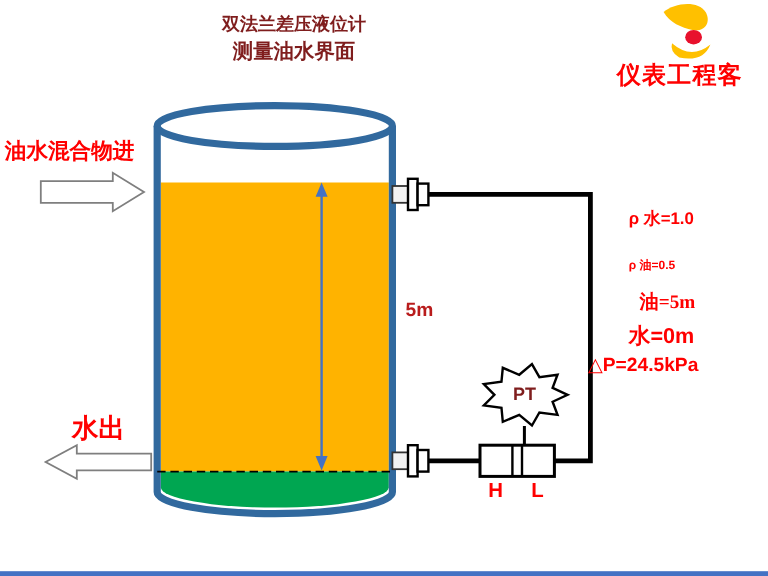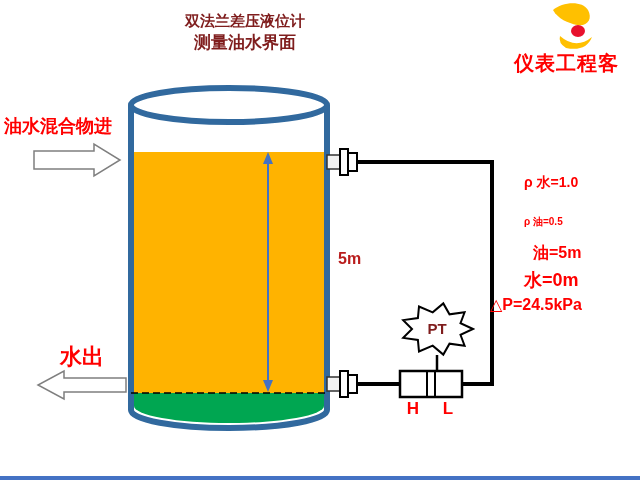--- a/index.html
+++ b/index.html
@@ -13,21 +13,21 @@
   .red    { color:#FF0000; }
   .black  { color:#7f1d1d; }
   .purple { color:#b91c1c; }
   #title1 { left:125px; top:12px;  width:240px; text-align:center; font-size:15px; }
   #title2 { left:125px; top:33px;  width:240px; text-align:center; font-size:17px; }
   #inlet-label  { left:4px;   top:116px; font-size:18px; }
   #outlet-label { left:60px;  top:344px; font-size:22px; }
   #height-label { left:338px; top:250px; font-size:16px; }
   #rho-water { left:524px; top:174px; font-size:14px;text-align:center; }
   #rho-oil   { left:524px; top:216px; font-size:10px; }
-  #oil-h     { left:533px; top:244px; font-size:16px; }
+  #oil-h     { left:533px; top:244px; font-size:16px;font-family:Liberation Serif, serif; }
   #water-h   { left:524px; top:270px; font-size:18px; }
   #delta-p   { left:490px; top:296px; font-size:16px; }
   #pt-label  { left:417px; top:320px; width:40px; text-align:center; font-size:15px; }
   #h-label   { left:403px; top:399px; width:20px; text-align:center; font-size:17px; }
   #l-label   { left:438px; top:399px; width:20px; text-align:center; font-size:17px; }
   #logo-text { left:514px; top:52px;  font-size:20px; letter-spacing:1px; }
   #bottom-line { position:absolute; left:0; bottom:0; width:640px; height:4px; background:#4472C4; }
 </style>
 </head>
 <body>

